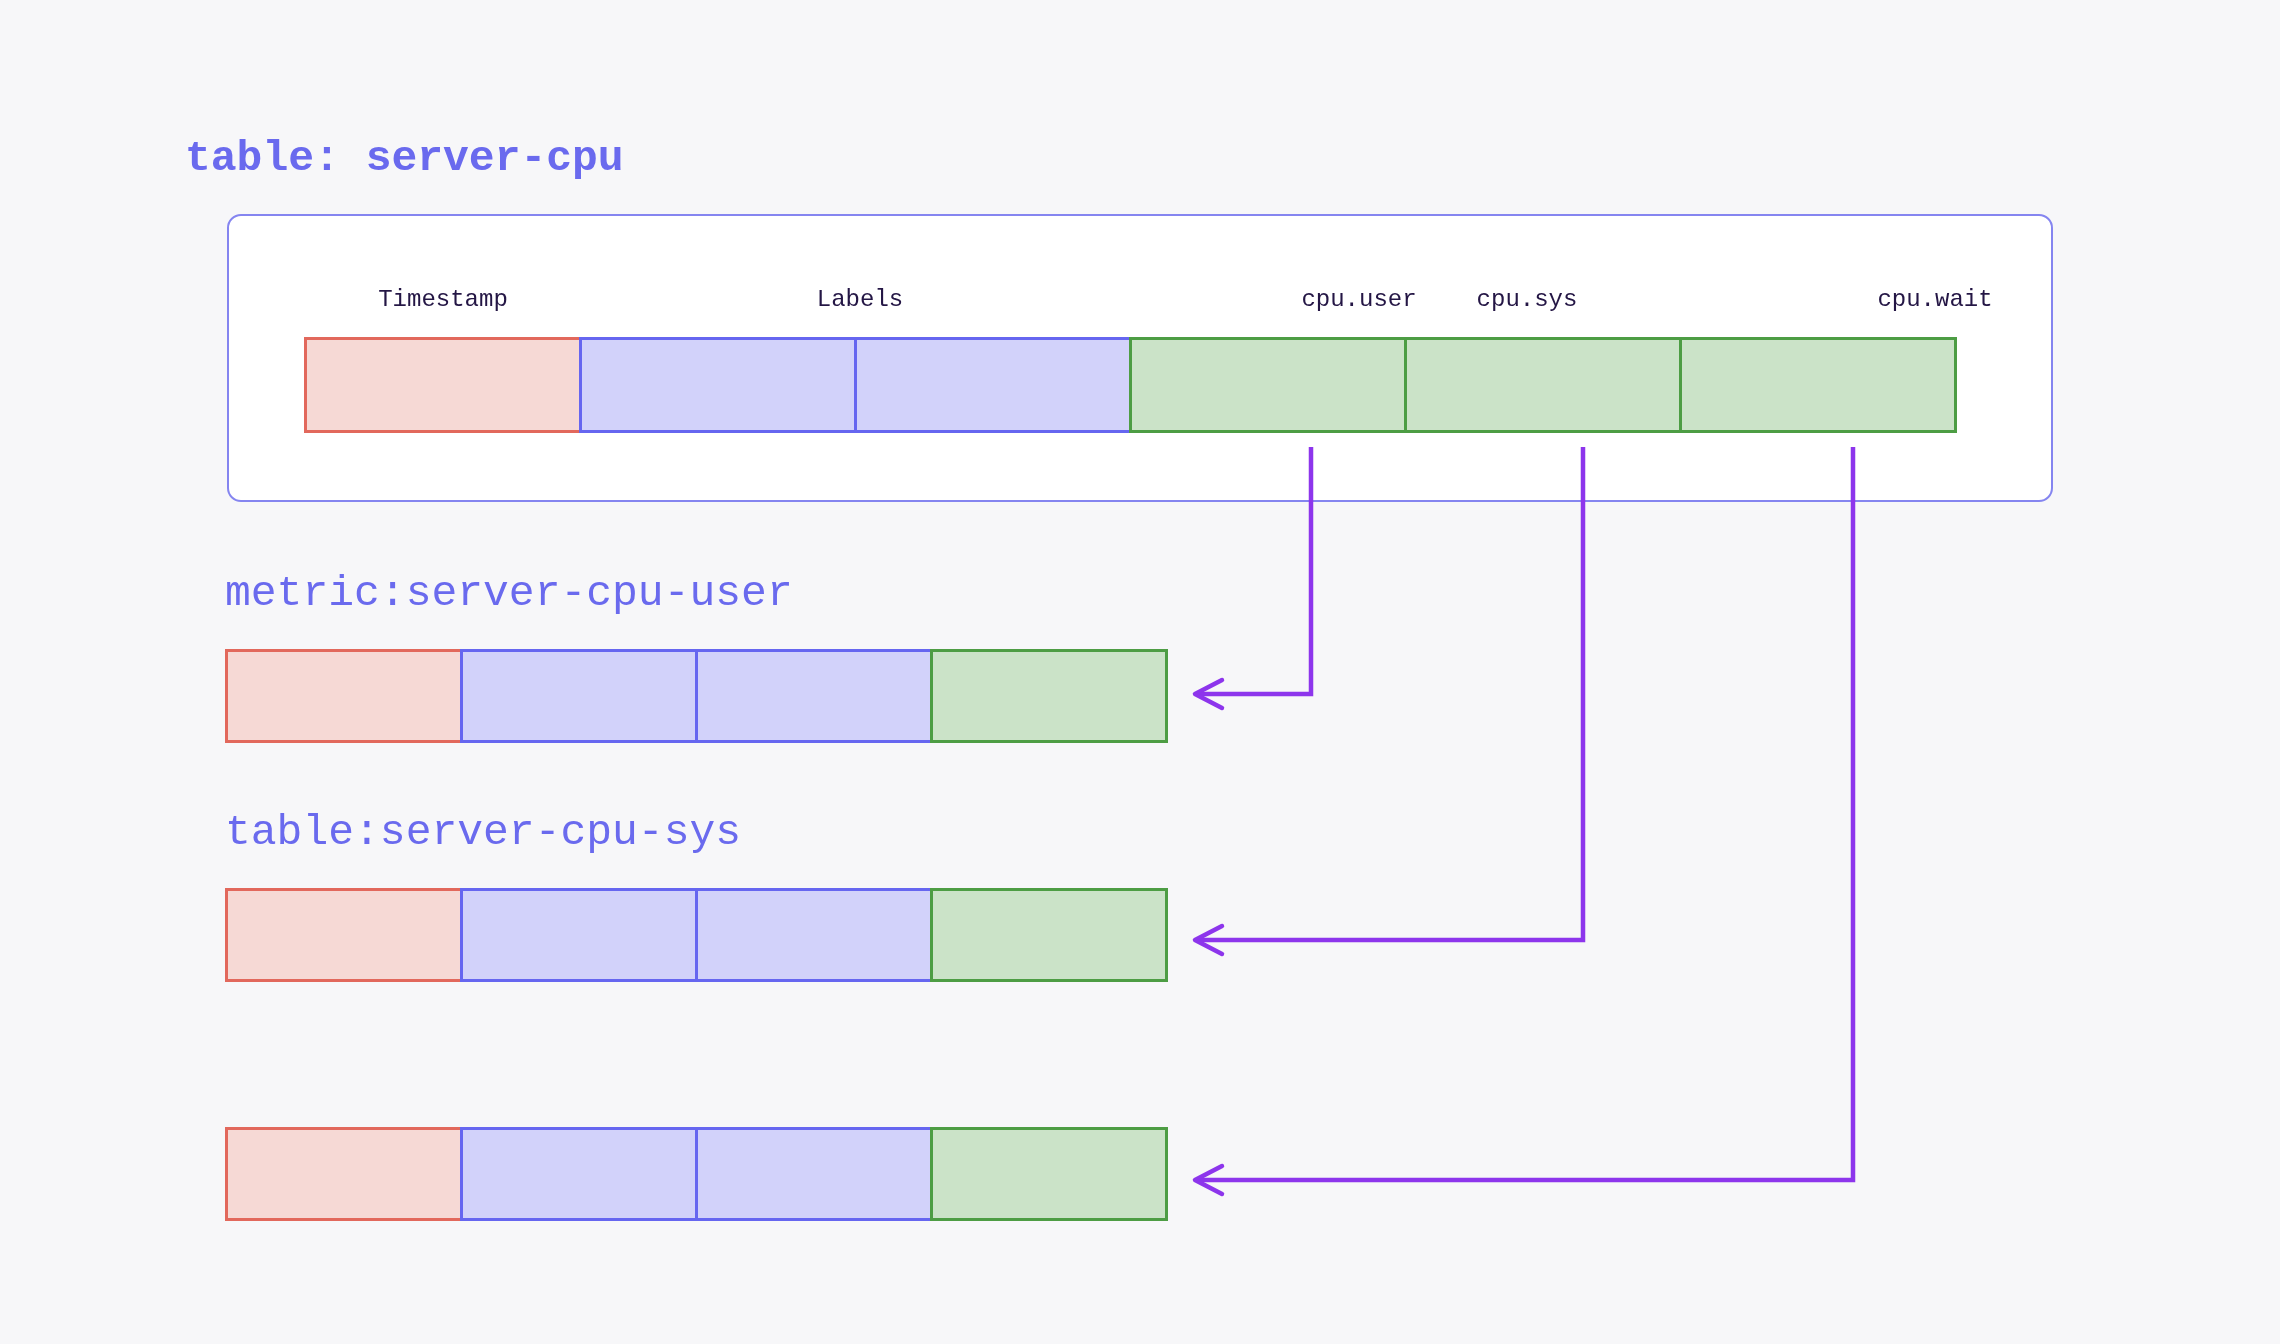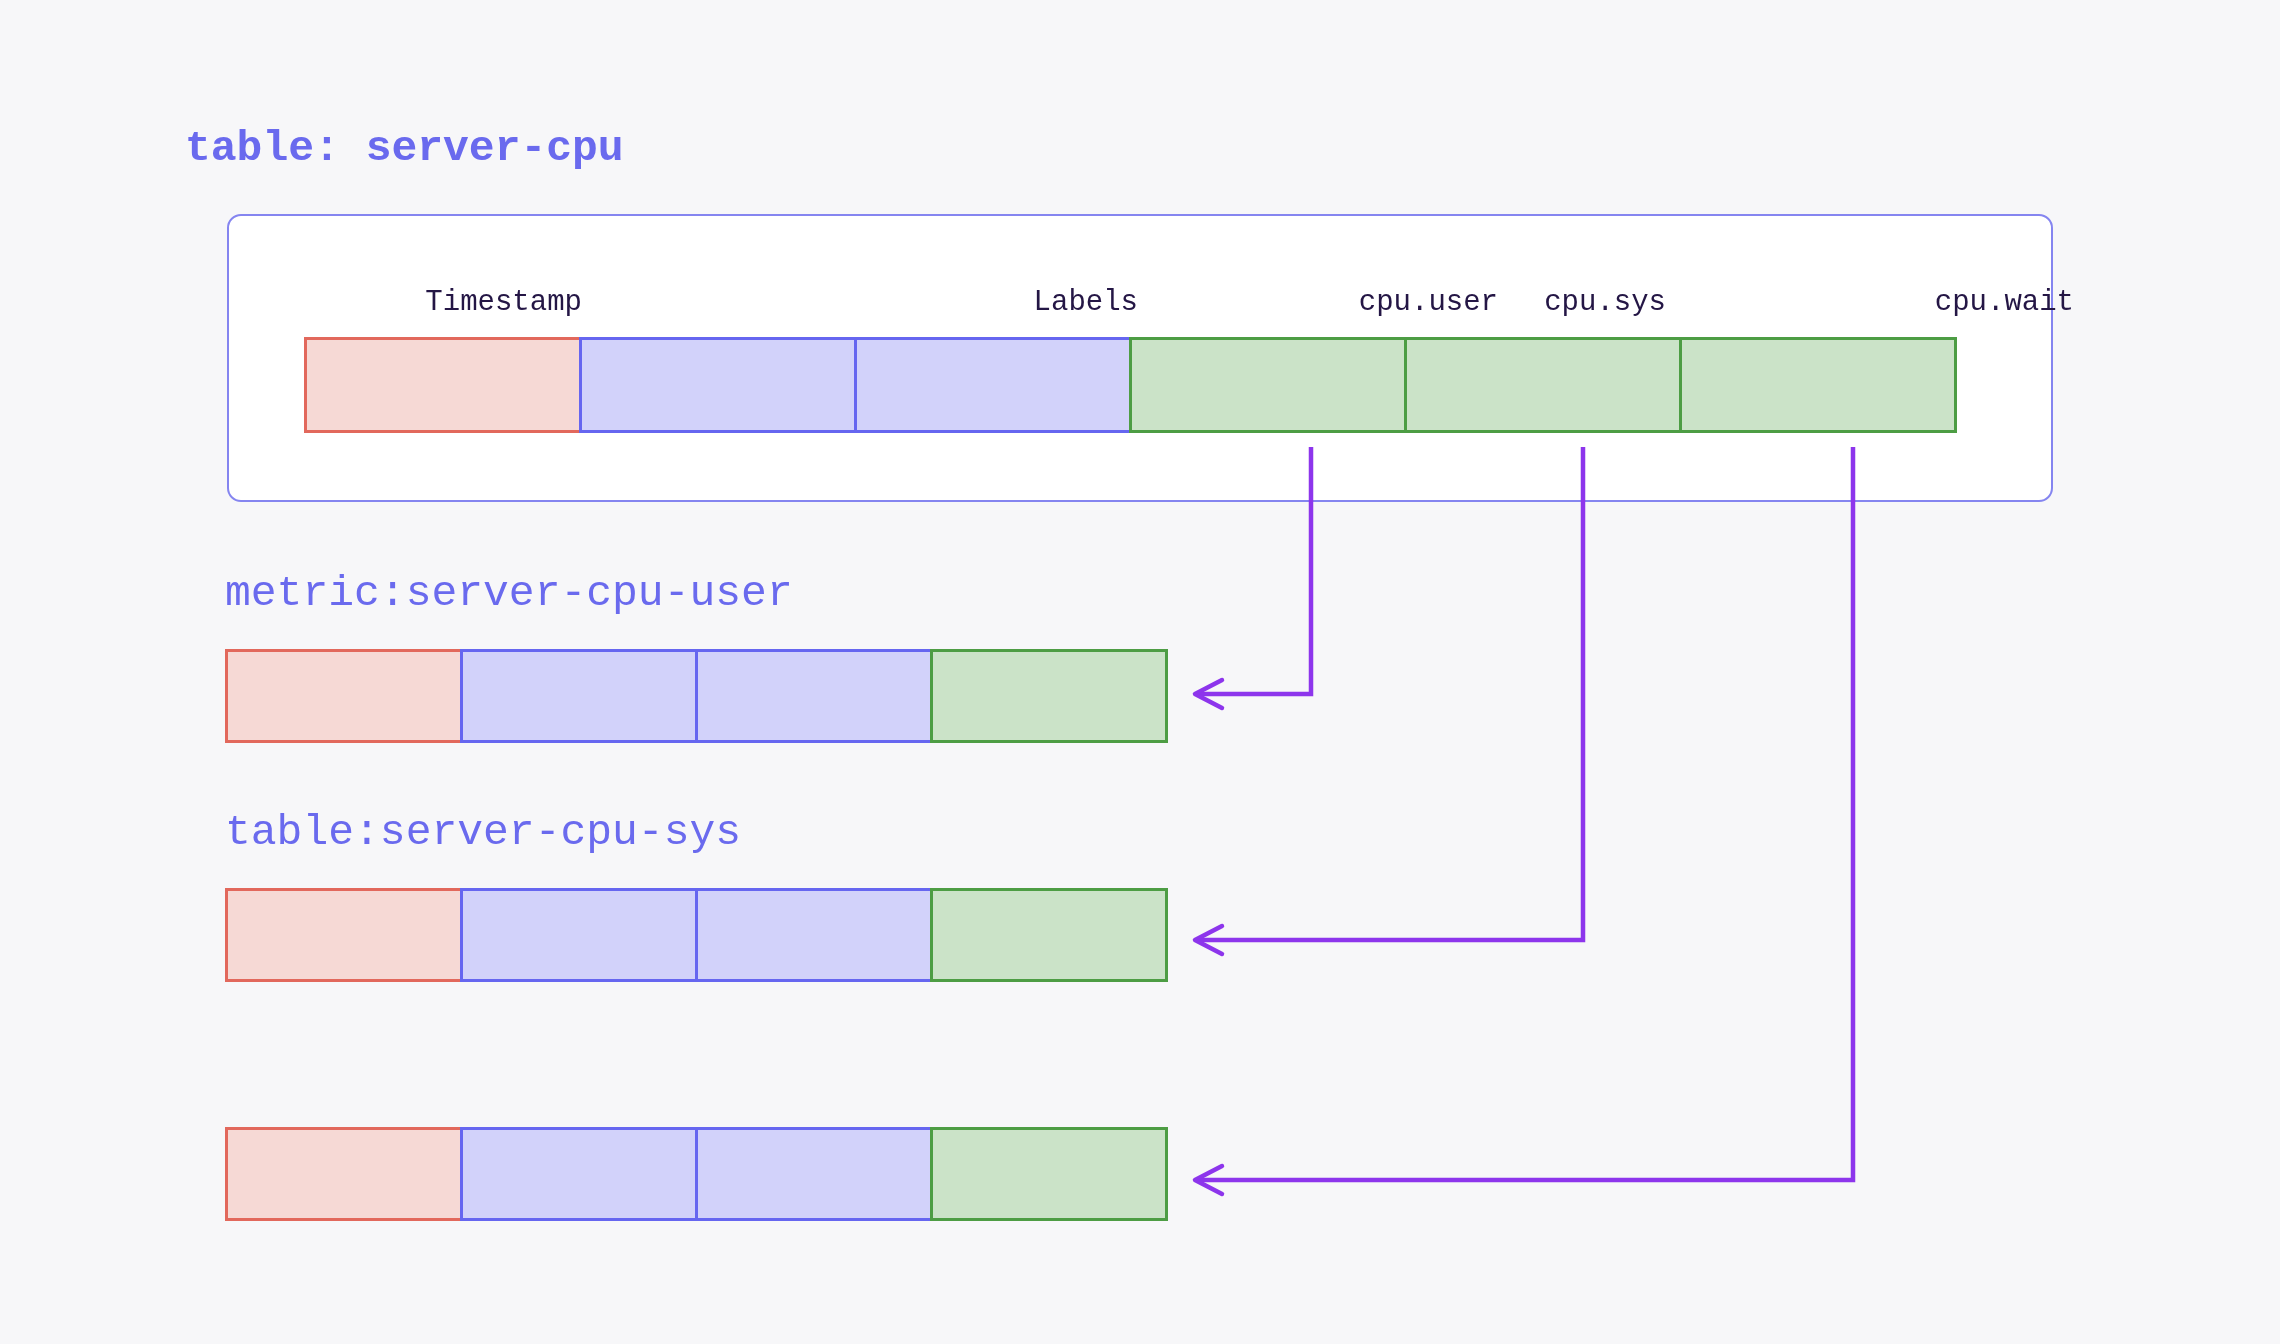--- a/index.html
+++ b/index.html
@@ -16,32 +16,32 @@
     --value-border:#4d9d44;
     --arrow:#8d35ec;
   }
   html,body{margin:0;padding:0;background:var(--background);}
   .canvas{
     position:relative;width:2280px;height:1344px;overflow:hidden;
     background:var(--background);
     font-family:"Liberation Mono","DejaVu Sans Mono",monospace;
   }
   .diagram-title{
-    position:absolute;left:185px;top:127px;
+    position:absolute;left:185px;top:137px;
     font-size:43px;font-weight:bold;line-height:1;
     color:var(--accent-text);white-space:pre;
   }
   .table-box{
     position:absolute;left:227px;top:214px;width:1826px;height:288px;
     box-sizing:border-box;background:var(--panel);
     border:2.5px solid var(--panel-border);border-radius:14px;
   }
   .col-header{
-    position:absolute;top:287px;font-size:29px;line-height:1.1;
-    color:var(--header-text);text-align:right;white-space:pre;
+    position:absolute;top:287px;font-size:24px;line-height:1.1;
+    color:var(--header-text);text-align:center;white-space:pre;
   }
   .h0{left:304px;width:278px}
   .h1{left:582px;width:556px}
   .h2{left:1220px;width:278px}
   .h3{left:1388px;width:278px}
   .h4{left:1796px;width:278px}
   .seg-row{position:absolute;display:flex;}
   .table-row{left:304px;top:337px;height:96px;}
   .table-row .seg{width:278px;}
   .metric-row{left:225px;height:94px;}

